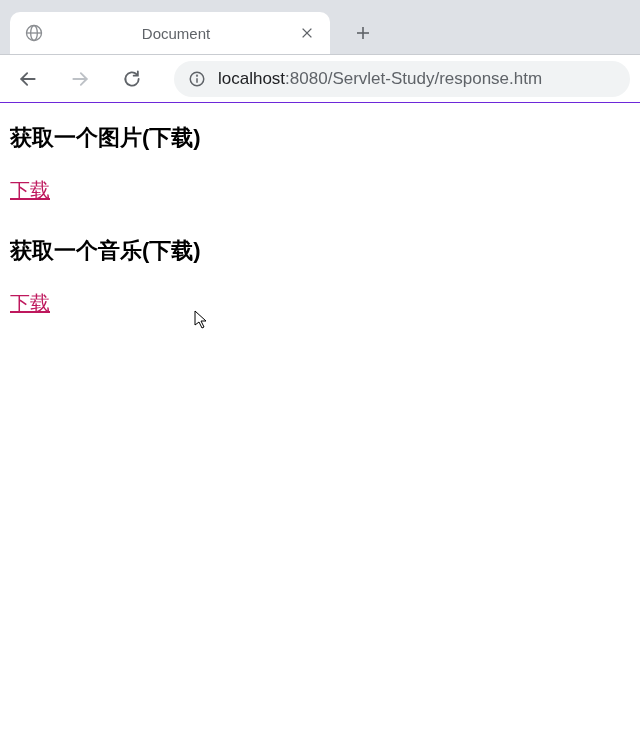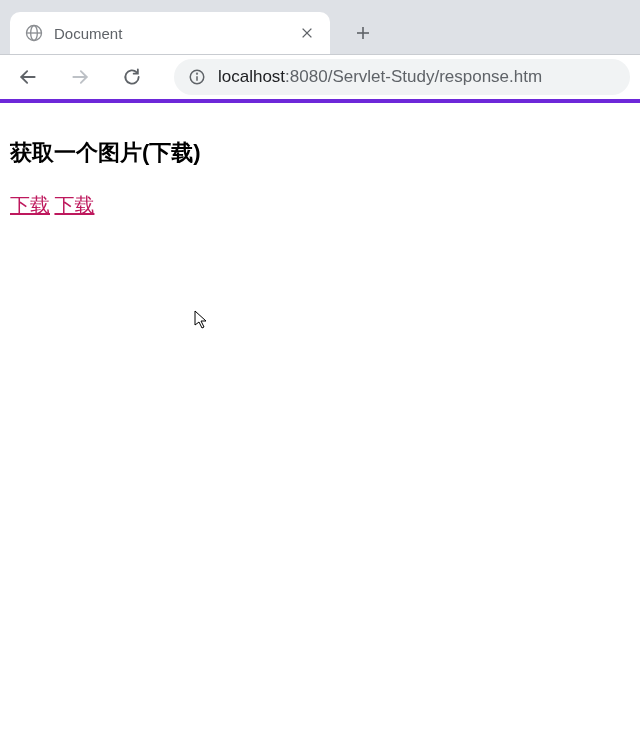--- a/index.html
+++ b/index.html
@@ -42,20 +42,21 @@
     .tab-favicon svg {
       width: 20px;
       height: 20px;
     }
     .tab-title {
       flex: 1;
       font-size: 15px;
       color: #5f6368;
       white-space: nowrap;
       overflow: hidden;
+      text-align: center;
     }
     .tab-close {
       width: 18px;
       height: 18px;
       display: flex;
       align-items: center;
       justify-content: center;
       color: #5f6368;
       font-size: 16px;
       cursor: pointer;
@@ -72,21 +73,21 @@
       font-size: 20px;
       cursor: pointer;
     }
     .toolbar {
       height: 48px;
       background: #fff;
       display: flex;
       align-items: center;
       padding: 0 10px;
       gap: 16px;
-      border-bottom: 4px solid #6d28d9;
+      border-bottom: 1px solid #6d28d9;
     }
     .nav-btn {
       width: 36px;
       height: 36px;
       display: flex;
       align-items: center;
       justify-content: center;
       border-radius: 50%;
       cursor: pointer;
       color: #5f6368;
@@ -141,21 +142,21 @@
       padding: 18px 10px;
     }
     .content h3 {
       font-size: 22px;
       font-weight: bold;
       color: #000;
       margin-top: 22px;
       margin-bottom: 24px;
     }
     .content h3:first-child {
-      margin-top: 17px;
+      margin-top: 2px;
     }
     .content a {
       color: #be185d;
       text-decoration: underline;
       font-size: 20px;
       display: inline-block;
       margin-bottom: 10px;
     }
     .cursor {
       position: absolute;
@@ -225,20 +226,21 @@
     </span>
     <span class="url-text">
       <span class="url-host">localhost</span><span class="url-port">:8080</span><span class="url-path">/Servlet-Study/response.htm</span>
     </span>
   </div>
 </div>
 
 <div class="content">
   <h3>获取一个图片(下载)</h3>
   <a href="#">下载</a>
+  <h3>获取一个音乐(下载)</h3>
   <a href="#">下载</a>
 </div>
 
 <div class="cursor">
   <svg viewBox="0 0 16 20">
     <path d="M1 1 L1 15 L5 12 L8 18 L10 17 L7 11 L12 11 Z" fill="#fff" stroke="#000" stroke-width="1"></path>
   </svg>
 </div>
 
 </body></html>

